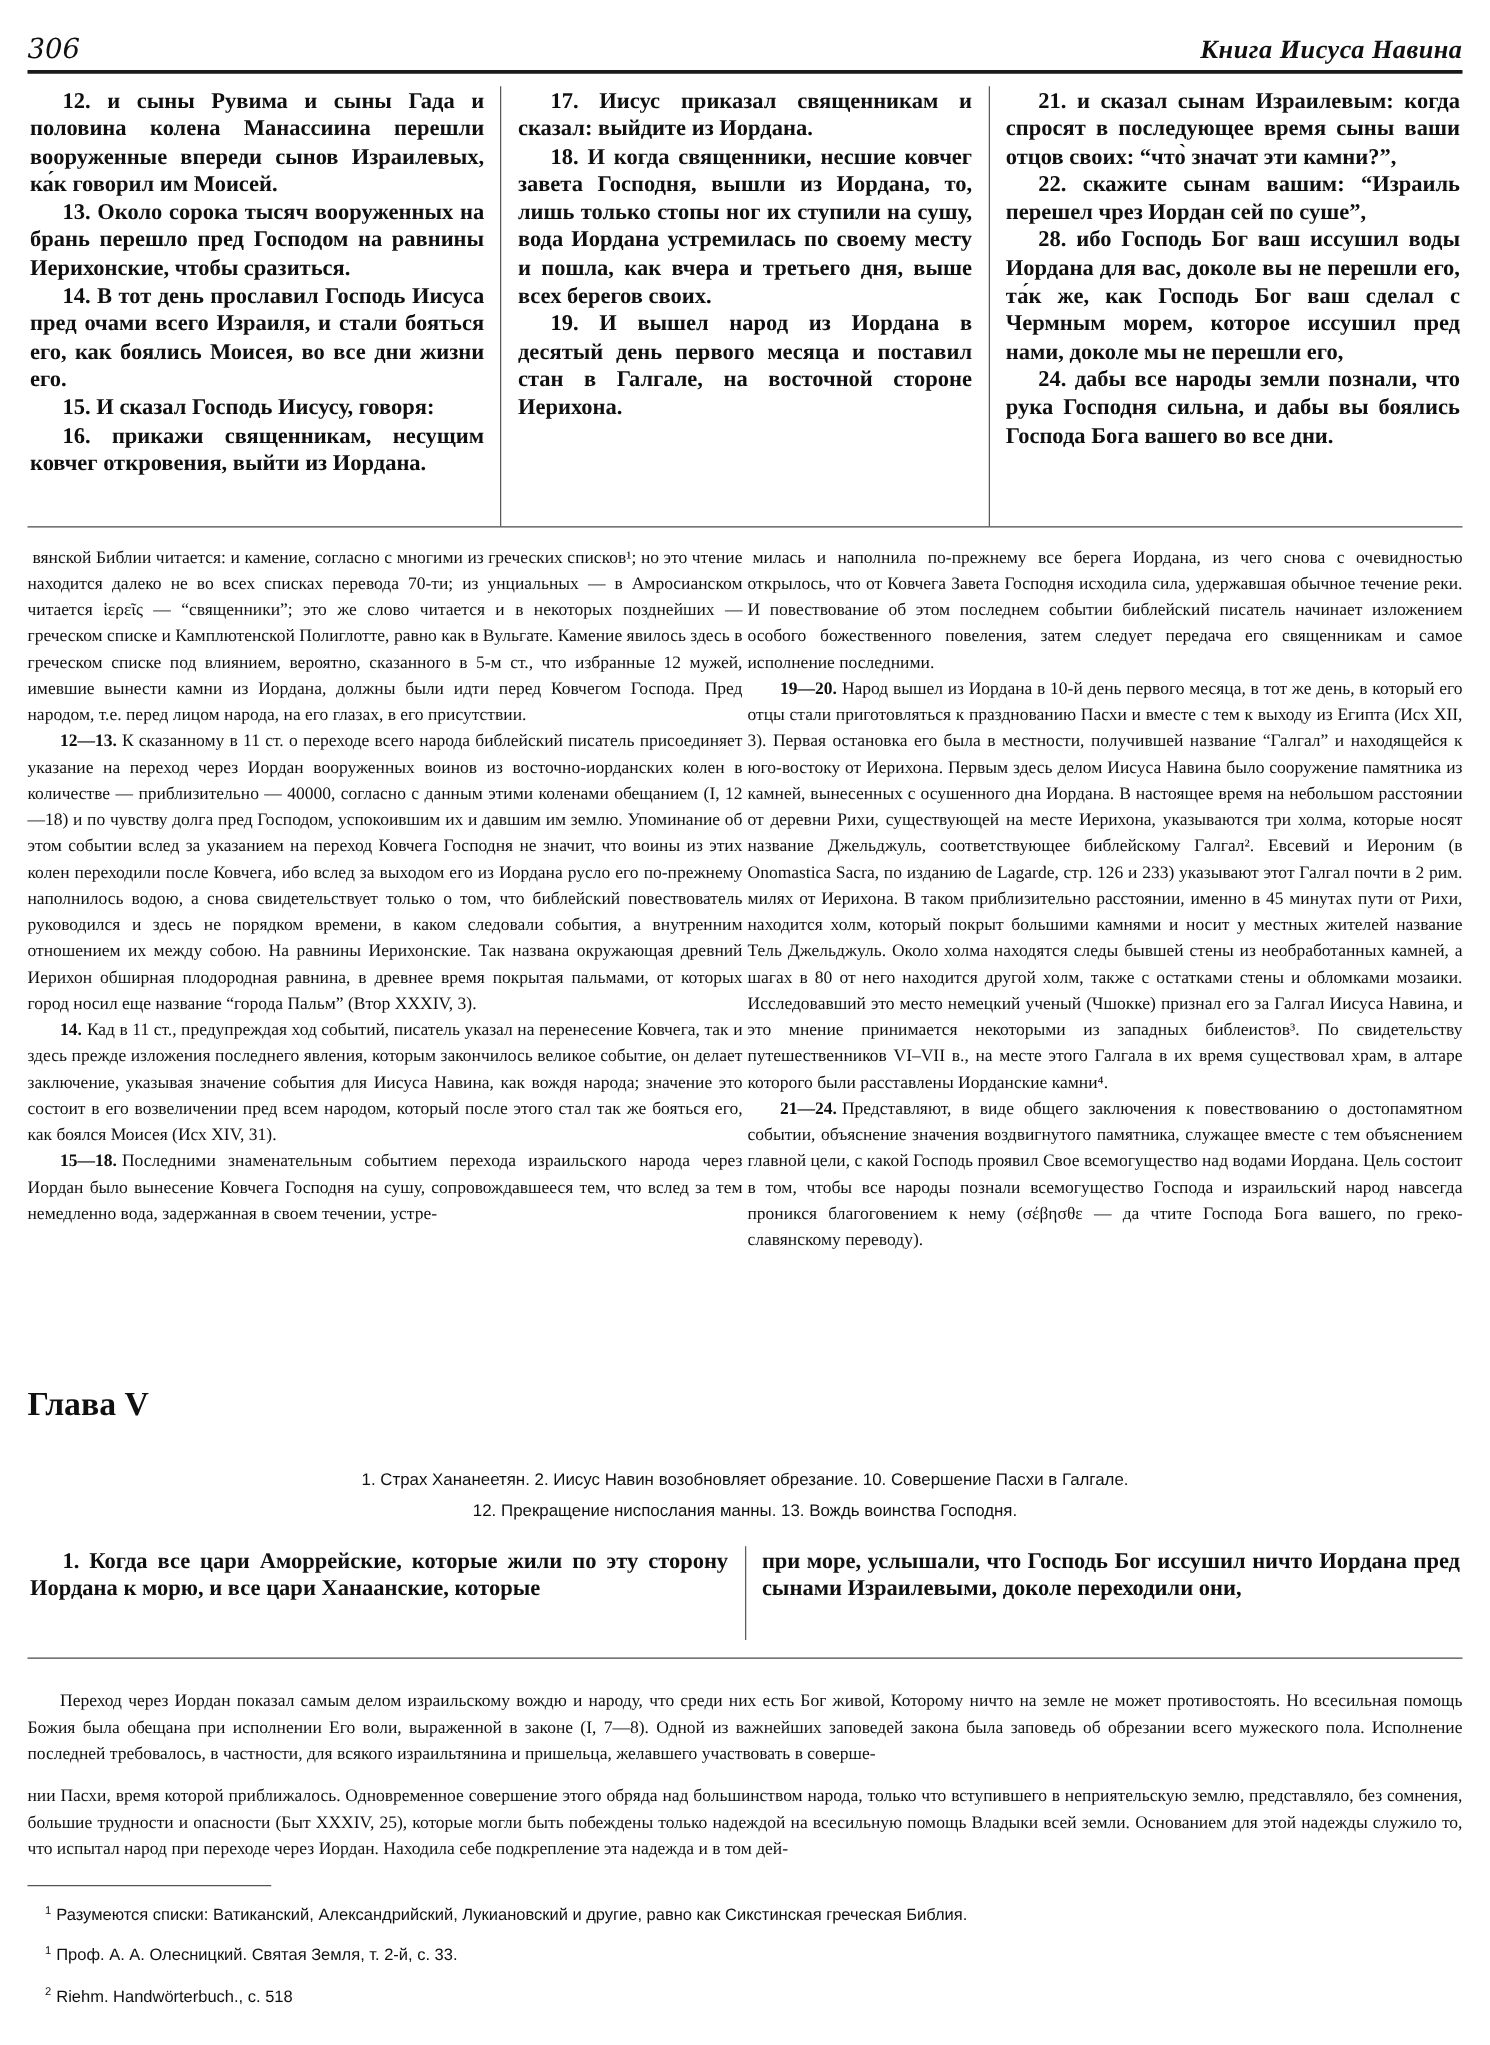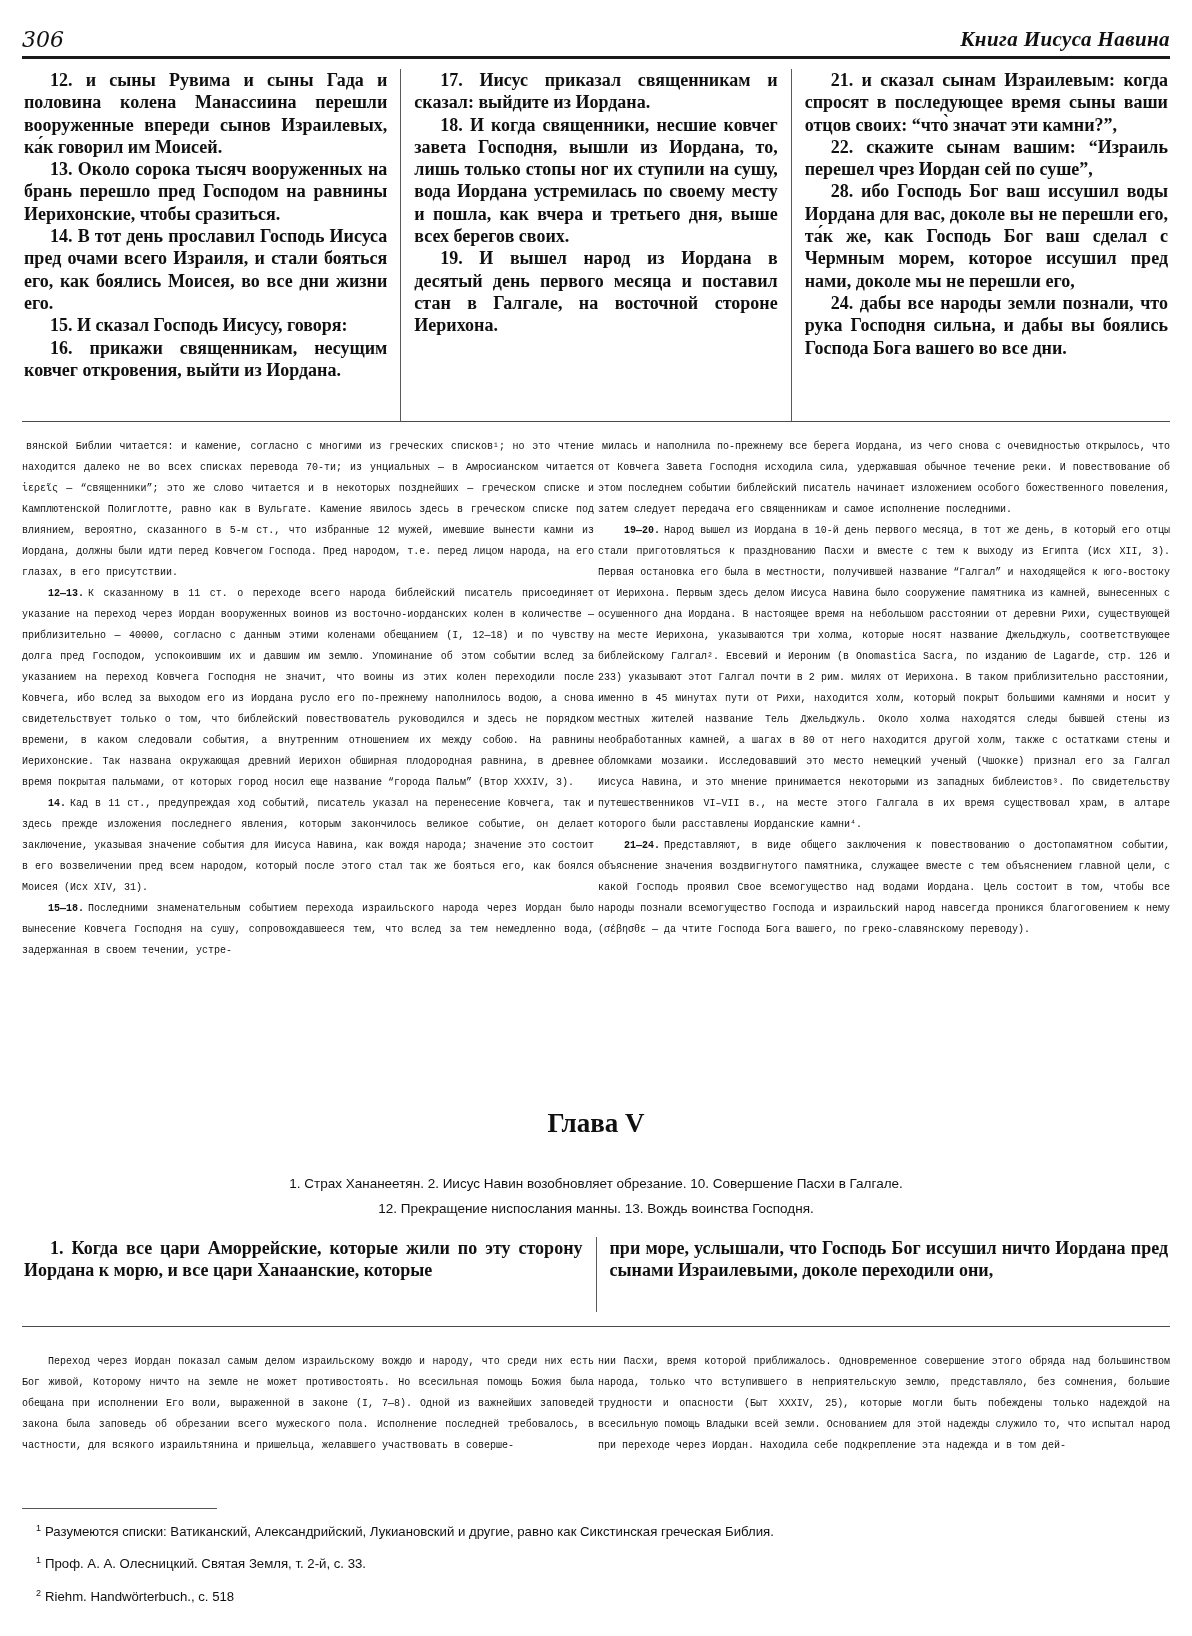--- a/index.html
+++ b/index.html
@@ -24,29 +24,29 @@
   .v4 { min-height:352px; }
   .vcol { flex:1; padding:0 13px; font-weight:700; font-size:18px; line-height:22.3px; text-align:justify; }
   .vcol:first-child { padding-left:2px; }
   .vcol:last-child  { padding-right:2px; }
   .vcol + .vcol { border-left:1px solid #5a5a5a; }
   .verse { text-indent:26px; }
   .verse.cont { text-indent:0; }
 
   
   .commentary { display:flex; gap:4px; margin-top:14px;
-    font-family:Liberation Mono, monospace; font-size:10px; line-height:21px; text-align:justify; }
+    font-family:Liberation Serif, serif; font-size:14px; line-height:21px; text-align:justify; }
   .c4 { min-height:620px; }
   .ccol { flex:1; }
   .cpar { text-indent:26px; }
   .cpar.cont { text-indent:0; }
   .lead { font-weight:700; margin-right:4px; }
 
   
-  .chapter-title { margin-top:52px; text-align:center; font-weight:700; font-size:27px; }
+  .chapter-title { margin-top:52px; text-align:left; font-weight:700; font-size:27px; }
   .summary { margin-top:0; text-align:center; font-family:"Liberation Sans", sans-serif;
     font-size:13.5px; line-height:25px; }
   .summary-wrap { margin-top:32px; }
 
   .rule-under-verses { margin-top:14px; }
 
   
   .footsep { border-top:1px solid #555; width:195px; margin-top:10px; }
   .footnotes { margin-top:5px; font-family:"Liberation Sans", sans-serif;
     font-size:13.2px; line-height:28px; }
@@ -111,21 +111,21 @@
     <div class="vcol">
       <p class="verse">1. Когда все цари Аморрейские, которые жили по эту сторону Иордана к морю, и все цари Ханаанские, которые</p>
     </div>
     <div class="vcol">
       <p class="verse cont">при море, услышали, что Господь Бог иссушил ничто Иордана пред сынами Израилевыми, доколе переходили они,</p>
     </div>
   </section>
 
   <div class="rule-thin rule-under-verses"></div>
 
-  <section class="commentary" style="margin-top:24px; min-height:147px;">
+  <section class="commentary" style="margin-top:24px; min-height:147px;flex-direction:column;">
     <div class="ccol">
       <p class="cpar">Переход через Иордан показал самым делом израильскому вождю и народу, что среди них есть Бог живой, Которому ничто на земле не может противостоять. Но всесильная помощь Божия была обещана при исполнении Его воли, выраженной в законе (I, 7—8). Одной из важнейших заповедей закона была заповедь об обрезании всего мужеского пола. Исполнение последней требовалось, в частности, для всякого израильтянина и пришельца, желавшего участвовать в соверше-</p>
     </div>
     <div class="ccol">
       <p class="cpar cont">нии Пасхи, время которой приближалось. Одновременное совершение этого обряда над большинством народа, только что вступившего в неприятельскую землю, представляло, без сомнения, большие трудности и опасности (Быт XXXIV, 25), которые могли быть побеждены только надеждой на всесильную помощь Владыки всей земли. Основанием для этой надежды служило то, что испытал народ при переходе через Иордан. Находила себе подкрепление эта надежда и в том дей-</p>
     </div>
   </section>
 
   <div class="footsep"></div>
   <footer class="footnotes">

